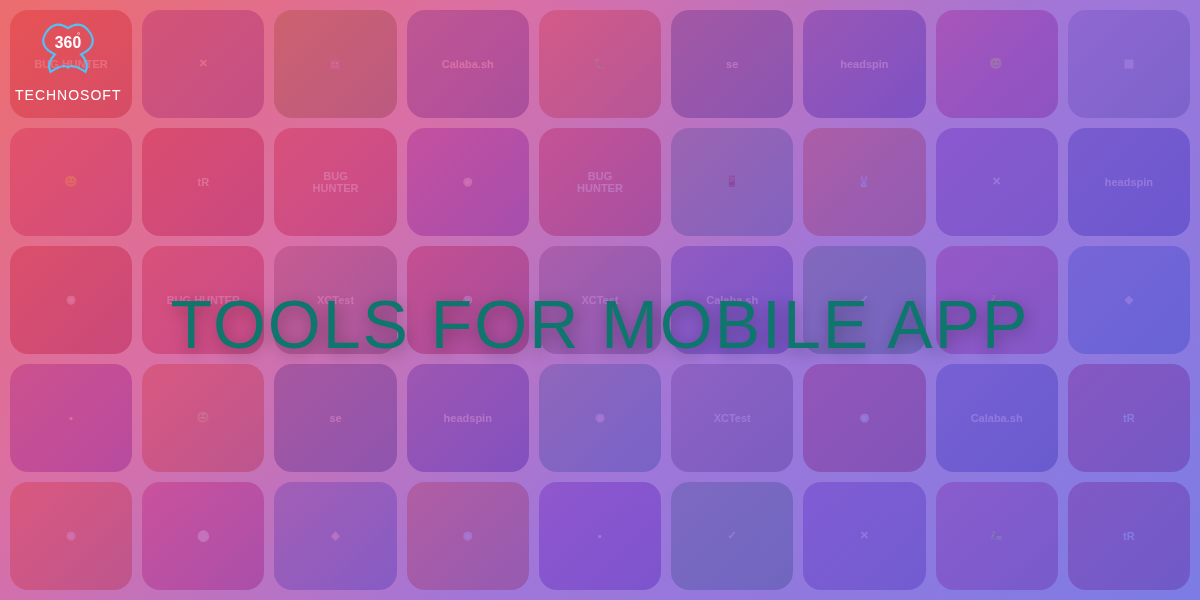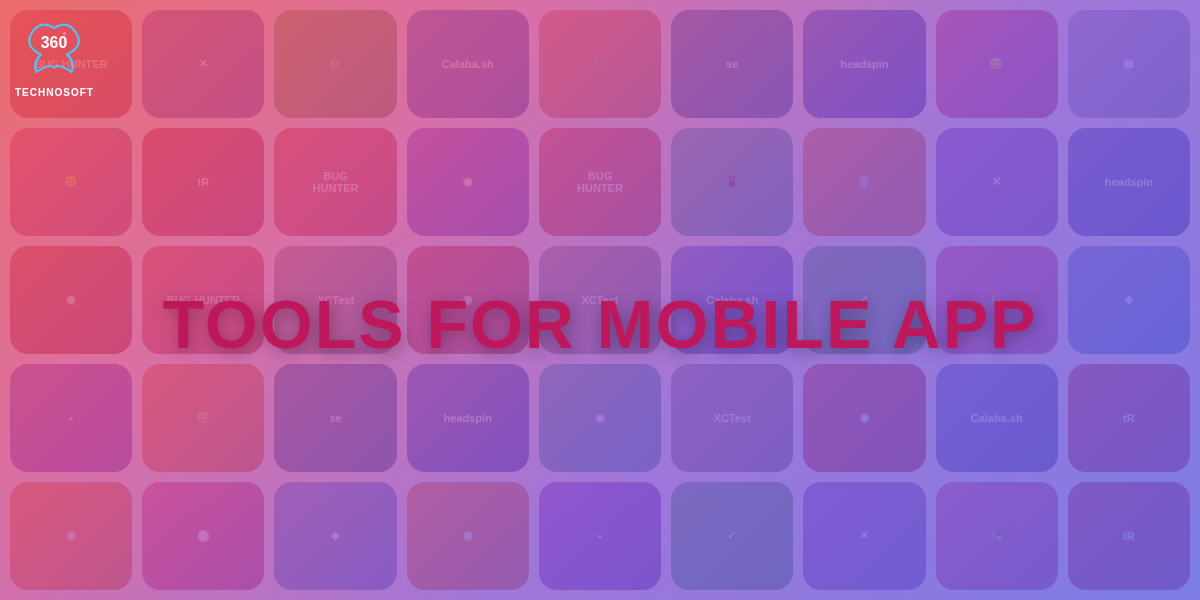--- a/index.html
+++ b/index.html
@@ -58,42 +58,42 @@
       align-items: center;
     }
 
     .logo-icon {
       width: 70px;
       height: 70px;
     }
 
     .logo-text {
       color: white;
-      font-size: 10px;
-      font-weight: bold;
+      font-size: 14px;
+      font-weight: normal;
       letter-spacing: 1px;
       text-align: center;
       margin-top: 2px;
     }
 
     
     .headline {
       position: absolute;
       top: 50%;
       left: 50%;
       transform: translate(-50%, -50%);
       z-index: 10;
       text-align: center;
       width: 900px;
     }
 
     .headline-text {
       font-size: 68px;
-      font-weight: 700;
-      color: #be185d;
+      font-weight: 400;
+      color: #0f766e;
       line-height: 1.15;
       text-transform: uppercase;
       letter-spacing: 2px;
       text-shadow: 2px 4px 15px rgba(0,0,0,0.3);
       margin-top: 48px;
     }
 
     
     .icon-bug-hunter { background: linear-gradient(135deg, #d44, #a22); }
     .icon-x { background: linear-gradient(135deg, #7b4fc9, #5a3a9a); }

